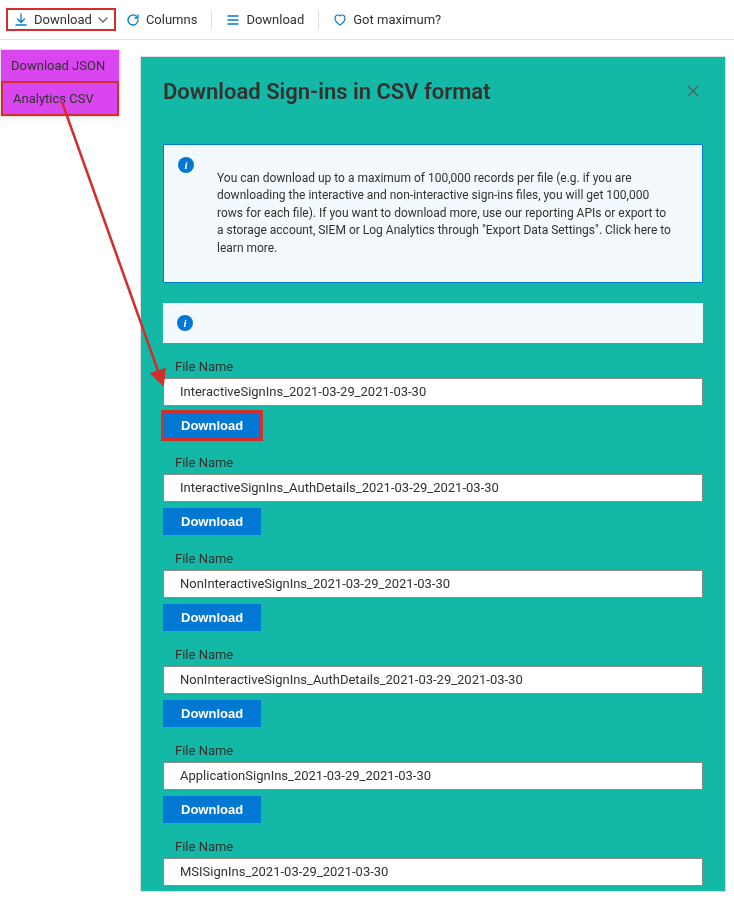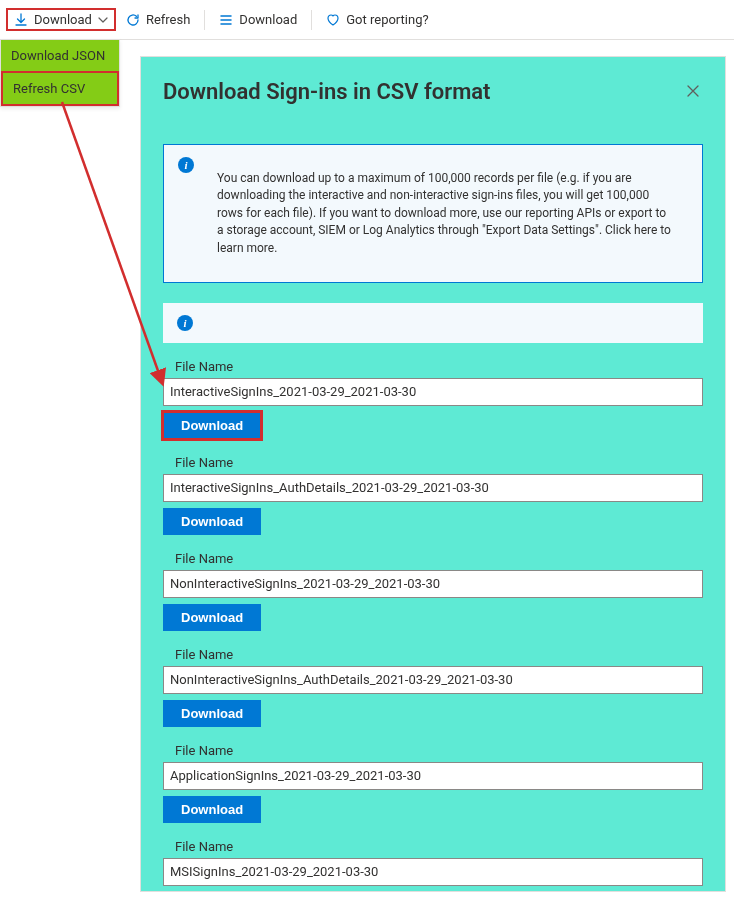--- a/index.html
+++ b/index.html
@@ -40,44 +40,44 @@
     height: 20px;
     background: #e1dfdd;
     margin: 0 4px;
   }
   .highlight-red {
     border: 2px solid #d22e2e;
     padding: 2px 6px;
   }
   .dropdown-menu {
     position: absolute;
-    top: 39px;
+    top: 49px;
     left: 0px;
     min-width: 120px;
-    background: #84cc16;
+    background: #d946ef;
     border: 1px solid #e1dfdd;
     box-shadow: 0 2px 4px rgba(0,0,0,.08);
     z-index: 5;
   }
   .dropdown-item {
     padding: 8px 10px;
     cursor: pointer;
     font-size: 13px;
   }
   .dropdown-item.highlight-red {
     border: 2px solid #d22e2e;
   }
   .panel {
     position: absolute;
     top: 56px;
     left: 140px;
     right: 8px;
     bottom: 8px;
     border: 1px solid #e1dfdd;
-    background: #5eead4;
+    background: #14b8a6;
     display: flex;
     flex-direction: column;
     padding: 0;
     z-index: 3;
   }
   .panel-header {
     display: flex;
     align-items: center;
     justify-content: space-between;
     padding: 22px 22px 10px 22px;
@@ -137,21 +137,21 @@
     display: block;
     font-size: 13px;
     color: #323130;
     margin-bottom: 4px;
     margin-left: 12px;
   }
   .text-input {
     width: 100%;
     height: 28px;
     border: 1px solid #8a8886;
-    padding: 3px 6px;
+    padding: 3px 16px;
     font-size: 13px;
     font-family: inherit;
     color: #323130;
   }
   .dl-btn {
     background: #0078d4;
     color: #fff;
     border: none;
     padding: 6px 18px;
     font-size: 13px;
@@ -193,21 +193,21 @@
   </div>
 
 
 
   <div class="tb-item">
     <span class="icon">
       <svg width="14" height="14" viewBox="0 0 14 14">
           <path d="M12 7a5 5 0 1 1-1.6-3.7M12 2v3h-3" stroke="#0078d4" stroke-width="1.3" fill="none" stroke-linecap="round" stroke-linejoin="round"></path>
         </svg>
     </span>
-    <span>Refresh</span>
+    <span>Columns</span>
   </div>
 
   <div class="tb-divider"></div>
 
   <div class="tb-item">
     <span class="icon">
       <svg width="14" height="14" viewBox="0 0 14 14">
           <path d="M2 3h10M2 7h10M2 11h10" stroke="#0078d4" stroke-width="1.5" stroke-linecap="round"></path>
         </svg>
     </span>
@@ -215,27 +215,27 @@
   </div>
 
   <div class="tb-divider"></div>
 
   <div class="tb-item">
     <span class="icon">
       <svg width="14" height="14" viewBox="0 0 14 14">
           <path d="M7 12S2 8.5 2 5.2C2 3.4 3.3 2 5 2c1 0 1.7.5 2 1 .3-.5 1-1 2-1 1.7 0 3 1.4 3 3.2C12 8.5 7 12 7 12z" stroke="#0078d4" stroke-width="1.2" fill="none" stroke-linejoin="round"></path>
         </svg>
     </span>
-    <span>Got reporting?</span>
+    <span>Got maximum?</span>
   </div>
 </div>
 
 <div class="dropdown-menu">
   <div class="dropdown-item">Download JSON</div>
-  <div class="dropdown-item highlight-red">Refresh CSV</div>
+  <div class="dropdown-item highlight-red">Analytics CSV</div>
 </div>
 
 <svg class="arrow-svg" viewBox="0 0 180 310">
   <defs>
     <marker id="ah" markerWidth="7" markerHeight="7" refX="5" refY="3.5" orient="auto">
       <polygon points="0 0, 7 3.5, 0 7" fill="#d22e2e"></polygon>
     </marker>
   </defs>
   <line x1="42" y1="12" x2="142" y2="292" stroke="#d22e2e" stroke-width="2.5" marker-end="url(#ah)"></line>
 </svg>

